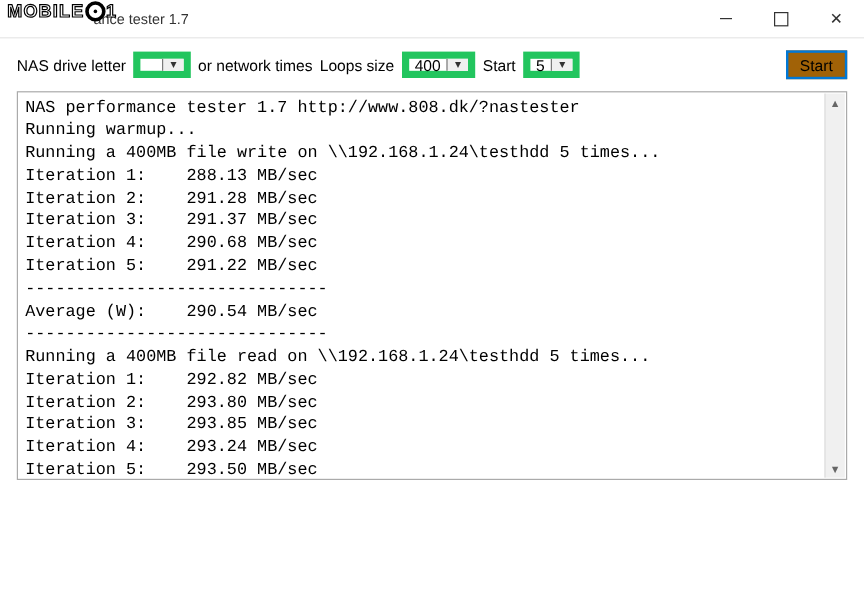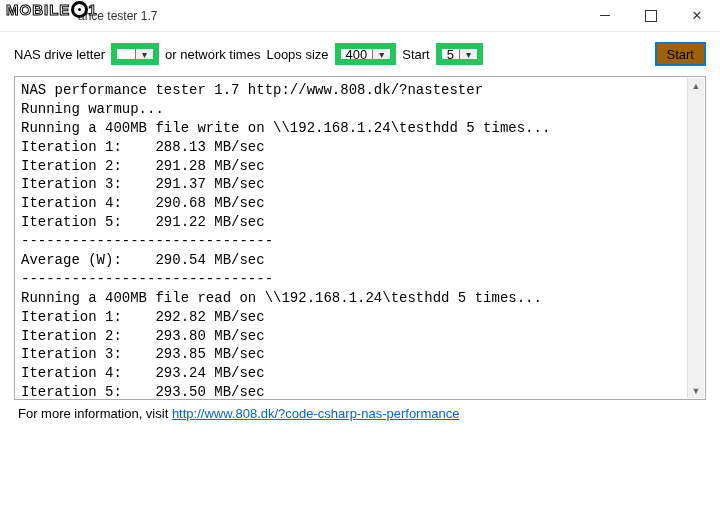--- a/index.html
+++ b/index.html
@@ -226,16 +226,13 @@
 Iteration 5:    293.50 MB/sec
 ------------------------------
 Average (R):    293.44 MB/sec
 ------------------------------</div>
     <div class="scrollbar">
       <div class="sbtn">▲</div>
       <div class="sbtn">▼</div>
     </div>
   </div>
 
-  <div class="footer">
-    <span>For more information, visit  </span><a href="#">http://www.808.dk/?code-csharp-nas-performance</a>
-  </div>
 </div>
 
 </body></html>

